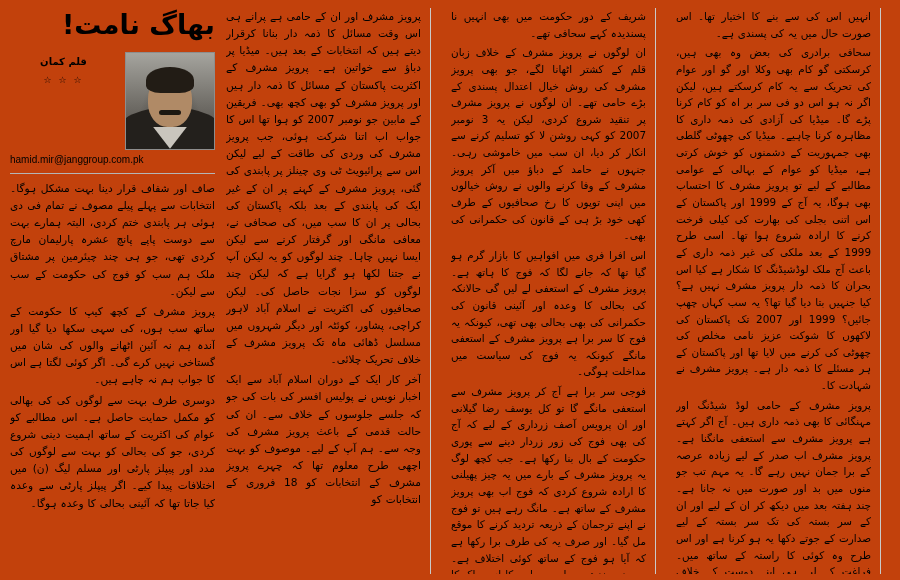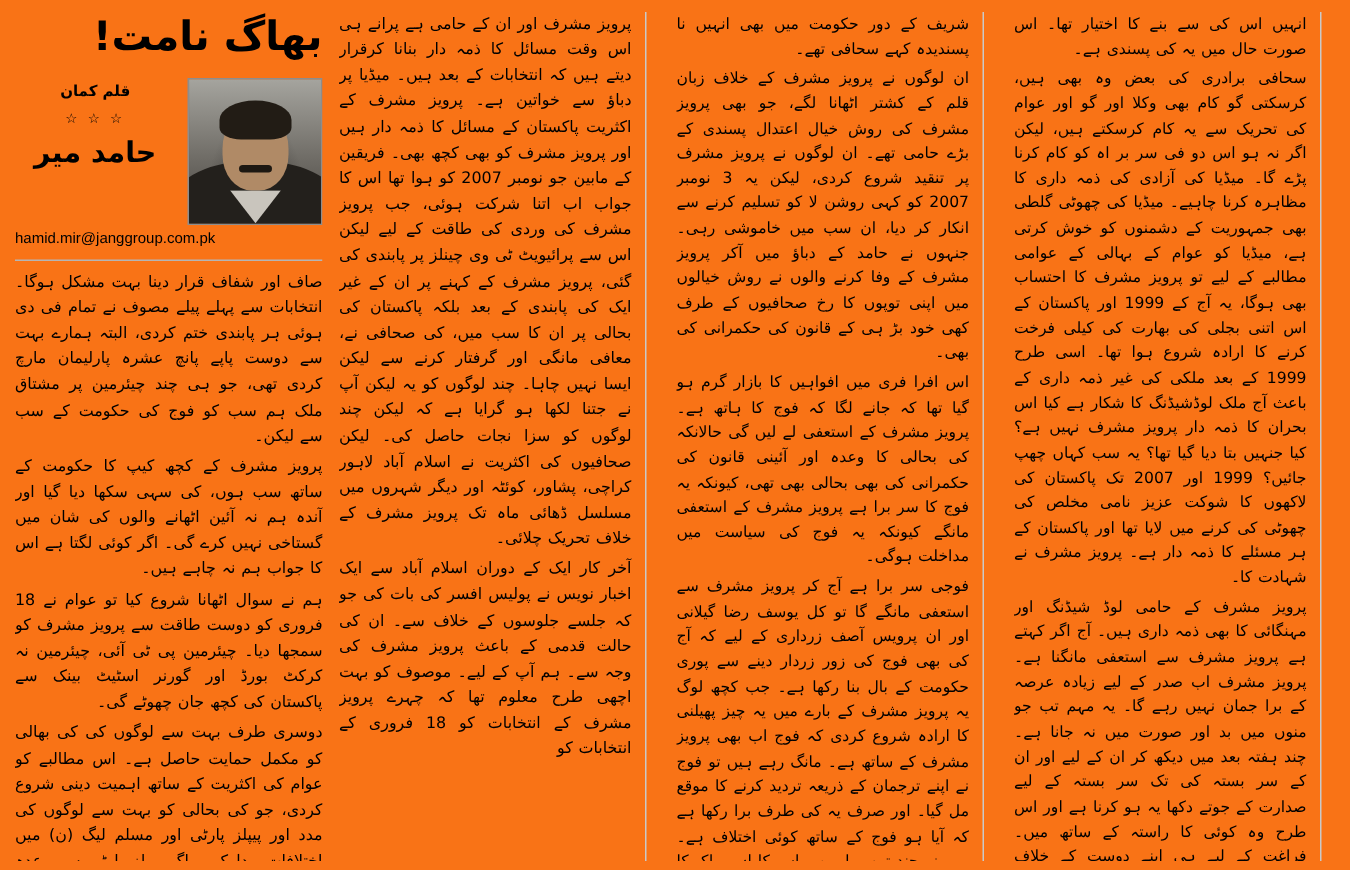--- a/index.html
+++ b/index.html
@@ -14,21 +14,21 @@
     font-family: "DejaVu Sans", "Liberation Sans", sans-serif;
     color: #000000;
   }
 
   .page {
     position: relative;
     width: 900px;
     height: 580px;
     box-sizing: border-box;
     padding: 8px 10px 6px 10px;
-    background: #f97316;
+    background: #c2410c;
   }
 
   .columns {
     display: flex;
     flex-direction: row-reverse;
     justify-content: space-between;
     align-items: stretch;
     height: 566px;
     gap: 0;
   }
@@ -212,30 +212,28 @@
               <div class="bg"></div>
               <div class="shoulders"></div>
               <div class="head"></div>
               <div class="hair"></div>
               <div class="mustache"></div>
               <div class="collar"></div>
             </div>
             <div class="author-meta">
               <div class="author-kicker">قلم کمان</div>
               <div class="author-stars">☆ ☆ ☆</div>
-              <div class="author-name">حامد میر</div>
             </div>
           </div>
           <div class="author-email">hamid.mir@janggroup.com.pk</div>
           <hr class="hr-thin">
         </div>
         <div class="body-text">
           <p>صاف اور شفاف قرار دینا بہت مشکل ہوگا۔ انتخابات سے پہلے پیلے مصوف نے تمام فی دی ہوئی ہر پابندی ختم کردی، البتہ ہمارے بہت سے دوست پاپے پانچ عشرہ پارلیمان مارچ کردی تھی، جو ہی چند چیئرمین پر مشتاق ملک ہم سب کو فوج کی حکومت کے سب سے لیکن۔</p>
           <p>پرویز مشرف کے کچھ کیپ کا حکومت کے ساتھ سب ہوں، کی سہی سکھا دیا گیا اور آندہ ہم نہ آئین اٹھانے والوں کی شان میں گستاخی نہیں کرے گی۔ اگر کوئی لگتا ہے اس کا جواب ہم نہ چاہے ہیں۔</p>
-          <p>ہم نے سوال اٹھانا شروع کیا تو عوام نے 18 فروری کو دوست طاقت سے پرویز مشرف کو سمجھا دیا۔ چیئرمین پی ٹی آئی، چیئرمین نہ کرکٹ بورڈ اور گورنر اسٹیٹ بینک سے پاکستان کی کچھ جان چھوٹے گی۔</p>
           <p>دوسری طرف بہت سے لوگوں کی کی بھالی کو مکمل حمایت حاصل ہے۔ اس مطالبے کو عوام کی اکثریت کے ساتھ اہمیت دینی شروع کردی، جو کی بحالی کو بہت سے لوگوں کی مدد اور پیپلز پارٹی اور مسلم لیگ (ن) میں اختلافات پیدا کیے۔ اگر پیپلز پارٹی سے وعدہ کیا جاتا تھا کہ آئینی بحالی کا وعدہ ہوگا۔</p>
 
         </div>
       </div>
     </div>
 
     <div class="col">
       <div class="col-inner">
         <div class="body-text">
           <p>پرویز مشرف اور ان کے حامی ہے پرانے ہی اس وقت مسائل کا ذمہ دار بنانا کرقرار دیتے ہیں کہ انتخابات کے بعد ہیں۔ میڈیا پر دباؤ سے خواتین ہے۔ پرویز مشرف کے اکثریت پاکستان کے مسائل کا ذمہ دار ہیں اور پرویز مشرف کو بھی کچھ بھی۔ فریقین کے مابین جو نومبر 2007 کو ہوا تھا اس کا جواب اب اتنا شرکت ہوئی، جب پرویز مشرف کی وردی کی طاقت کے لیے لیکن اس سے پرائیویٹ ٹی وی چینلز پر پابندی کی گئی، پرویز مشرف کے کہنے پر ان کے غیر ایک کی پابندی کے بعد بلکہ پاکستان کی بحالی پر ان کا سب میں، کی صحافی نے، معافی مانگی اور گرفتار کرنے سے لیکن ایسا نہیں چاہا۔ چند لوگوں کو یہ لیکن آپ نے جتنا لکھا ہو گرایا ہے کہ لیکن چند لوگوں کو سزا نجات حاصل کی۔ لیکن صحافیوں کی اکثریت نے اسلام آباد لاہور کراچی، پشاور، کوئٹہ اور دیگر شہروں میں مسلسل ڈھائی ماہ تک پرویز مشرف کے خلاف تحریک چلائی۔</p>

